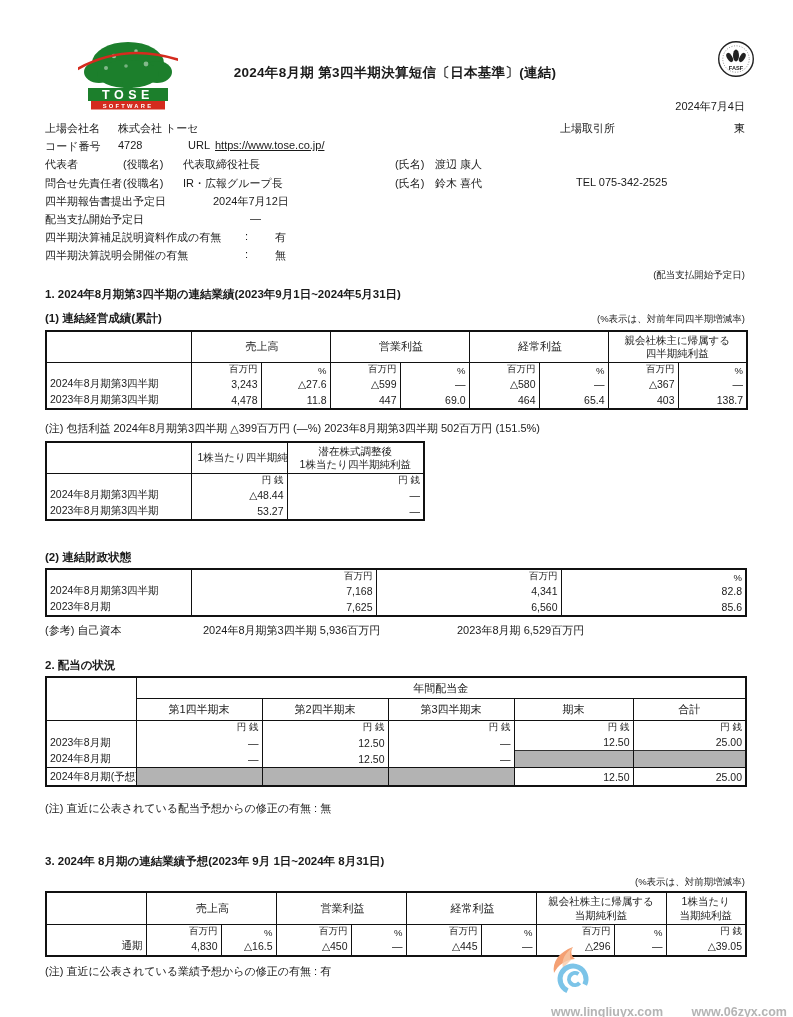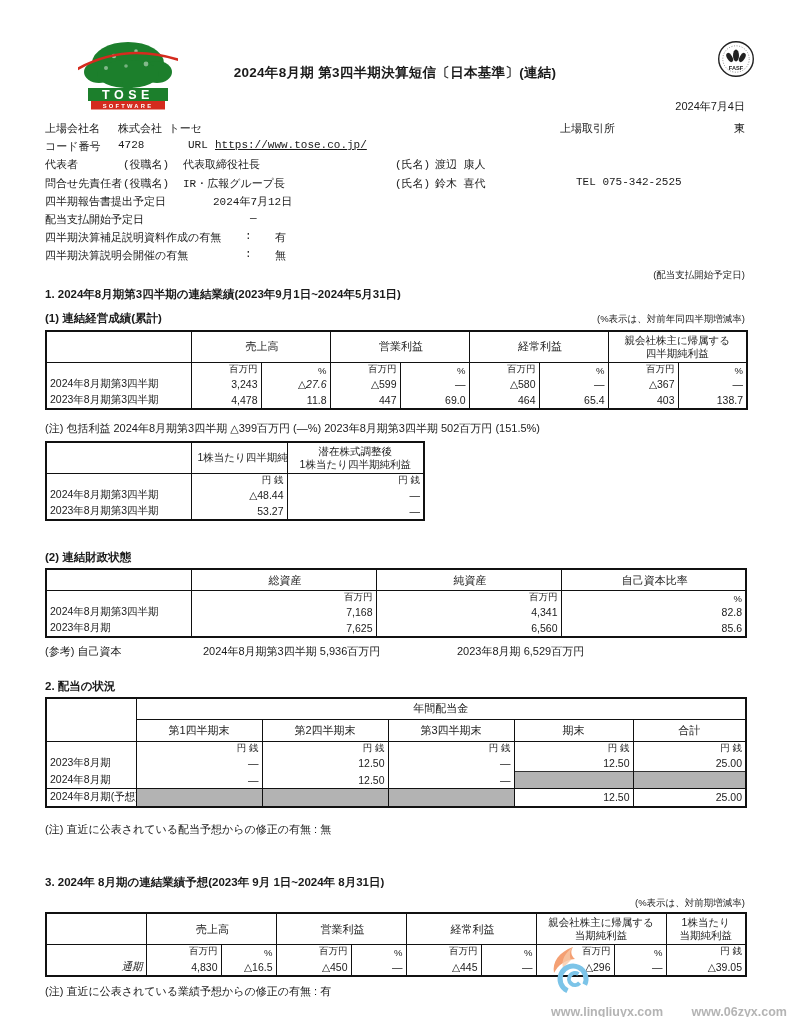--- a/index.html
+++ b/index.html
@@ -10,38 +10,38 @@
   
   .hdr{position:relative;height:77px;margin-top:38px;}
   .logo{position:absolute;left:33px;top:0;width:100px;height:72px;}
   .doc-title{position:absolute;left:0;right:0;top:26px;text-align:center;
              font-size:13.5px;font-weight:bold;letter-spacing:.3px;white-space:nowrap;}
   .fasf{position:absolute;right:-10px;top:2px;}
   .doc-date{position:absolute;right:0;top:61px;font-size:11px;}
 
   
   .info{margin-top:6px;font-size:11px;}
-  .il{position:relative;height:18.2px;font-family:Liberation Mono, monospace;}
+  .il{position:relative;height:18.2px;}
   .il span{position:absolute;top:0;white-space:nowrap;}
   .ur{ text-decoration:underline;color:#1a1a1a;}
 
   .note-r{text-align:right;font-size:9.5px;margin-top:2px;height:13px;}
   .sec-h{font-size:11.5px;font-weight:bold;white-space:nowrap;}
   .sub-line{display:flex;justify-content:space-between;align-items:flex-end;}
   .sub-line .note{font-size:9.5px;font-weight:normal;}
 
   
   table.t{border-collapse:collapse;table-layout:fixed;border:2px solid #111;font-size:10.5px;}
   table.t td{padding:0 3px;overflow:hidden;white-space:nowrap;}
   tr.hd td{border-bottom:1.8px solid #111;text-align:center;font-size:11px;vertical-align:middle;padding-left:6px;}
   tr.hd td.two{font-size:10.5px;line-height:1.25;padding:2px 1px;}
   td.bl{border-left:1px solid #111;}
   tr.u td{font-size:9.5px;text-align:right;height:13px;vertical-align:bottom;}
   tr.d td{height:16px;text-align:right;vertical-align:middle;}
-  td.c{text-align:right;font-style:italic;}
+  td.c{text-align:right;}
   td.lbl{text-align:left !important;}
   tr.hd1 td{border-bottom:1px solid #111;text-align:center;font-size:11px;height:20px;}
   tr.hd2 td{border-bottom:1.8px solid #111;text-align:center;font-size:11px;height:21px;}
   td.g{background:#b3b3b3;}
   td.gt{border-top:1px solid #333;}
   tr.fr td{border-top:1.8px solid #111;height:17px;}
   .tnote{font-size:11px;white-space:nowrap;}
   .ref{position:relative;height:14px;font-size:11px;}
   .ref span{position:absolute;white-space:nowrap;}
 
@@ -246,26 +246,20 @@
     <div class="sec-h" style="margin-top:29px">(2) 連結財政状態</div>
 
     <table class="t" style="width:700px;margin-top:3px">
       <colgroup>
           <col style="width:145px">
           <col style="width:185px">
           <col style="width:185px">
           <col style="width:185px">
         </colgroup>
       <tbody>
-          <tr class="hd" style="height:21px">
-        <td class="lbl"></td>
-        <td class="bl">総資産</td>
-        <td class="bl">純資産</td>
-        <td class="bl">自己資本比率</td>
-      </tr>
       <tr class="u">
         <td></td>
         <td class="bl">百万円</td>
         <td class="bl">百万円</td>
         <td class="bl">%</td>
       </tr>
       <tr class="d">
         <td class="lbl">2024年8月期第3四半期</td>
         <td class="bl">7,168</td>
         <td class="bl">4,341</td>

